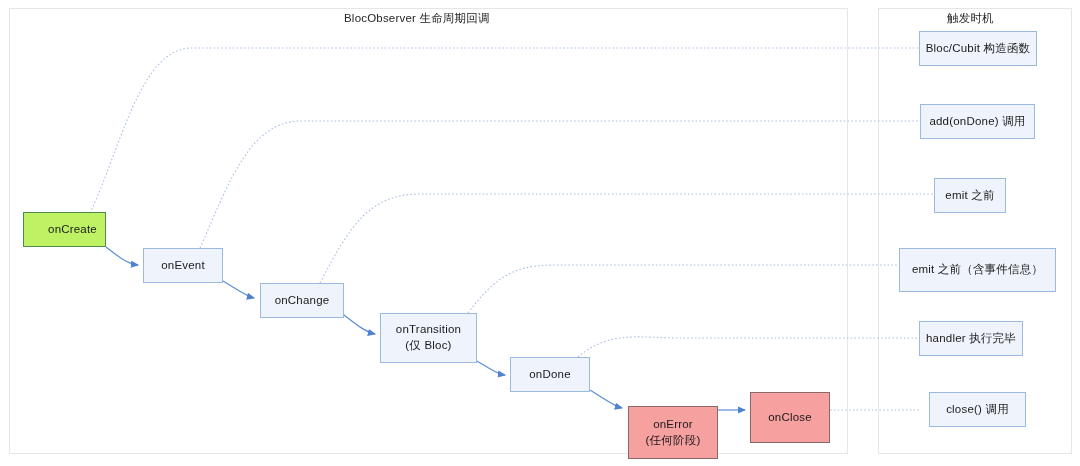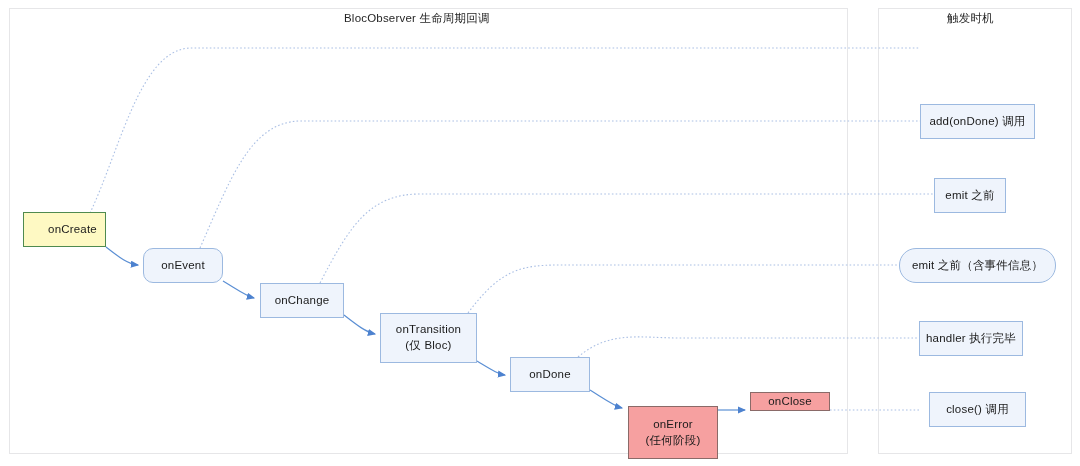--- a/index.html
+++ b/index.html
@@ -41,21 +41,21 @@
     line-height: 1.35;
     color: #1a1a1a;
     text-align: center;
     letter-spacing: 0.2px;
   }
   .node-blue {
     background: #eff4fc;
     border: 1px solid #9cb9e0;
   }
   .node-green {
-    background: #fef9c3;
+    background: #bef264;
     border: 1.5px solid #4f8a4f;
     padding-left: 16px;
   }
   .node-red {
     background: #f6a0a0;
     border: 1.5px solid #8a6a68;
   }
   .node-line2 {
     display: block;
   }
@@ -112,21 +112,21 @@
     <path class="dotted-wire" d="M320,283 C350,225 370,194 420,194 L934,194"></path>
     <path class="dotted-wire" d="M468,313 C500,270 520,265 560,265 L898,265"></path>
     <path class="dotted-wire" d="M578,357 C610,330 640,338 680,338 L920,338"></path>
     <path class="dotted-wire" d="M830,410 C860,410 890,410 920,410"></path>
   </svg>
 
   <div class="node node-green" style="left:23px; top:212px; width:83px; height:35px;">
     <span>onCreate</span>
   </div>
 
-  <div class="node node-blue" style="left:143px; top:248px; width:80px; height:35px;border-radius:10px;">
+  <div class="node node-blue" style="left:143px; top:248px; width:80px; height:35px;">
     <span>onEvent</span>
   </div>
 
   <div class="node node-blue" style="left:380px; top:313px; width:97px; height:50px;">
     <span class="node-line2">onTransition</span>
     <span class="node-line2">(仅 Bloc)</span>
   </div>
 
   <div class="node node-blue" style="left:260px; top:283px; width:84px; height:35px;">
     <span>onChange</span>
@@ -134,34 +134,37 @@
 
   <div class="node node-blue" style="left:510px; top:357px; width:80px; height:35px;">
     <span>onDone</span>
   </div>
 
   <div class="node node-red" style="left:628px; top:406px; width:90px; height:53px;">
     <span class="node-line2">onError</span>
     <span class="node-line2">(任何阶段)</span>
   </div>
 
-  <div class="node node-red" style="left:750px; top:392px; width:80px; height:19px;">
+  <div class="node node-red" style="left:750px; top:392px; width:80px; height:51px;">
     <span>onClose</span>
   </div>
 
+  <div class="node node-blue" style="left:919px; top:31px; width:118px; height:35px;">
+    <span>Bloc/Cubit 构造函数</span>
+  </div>
 
   <div class="node node-blue" style="left:920px; top:104px; width:115px; height:35px;">
     <span>add(onDone) 调用</span>
   </div>
 
   <div class="node node-blue" style="left:934px; top:178px; width:72px; height:35px;">
     <span>emit 之前</span>
   </div>
 
-  <div class="node node-blue" style="left:899px; top:248px; width:157px; height:35px;border-radius:17px;">
+  <div class="node node-blue" style="left:899px; top:248px; width:157px; height:44px;">
     <span>emit 之前（含事件信息）</span>
   </div>
 
   <div class="node node-blue" style="left:919px; top:321px; width:104px; height:35px;">
     <span>handler 执行完毕</span>
   </div>
 
   <div class="node node-blue" style="left:929px; top:392px; width:97px; height:35px;">
     <span>close() 调用</span>
   </div>

